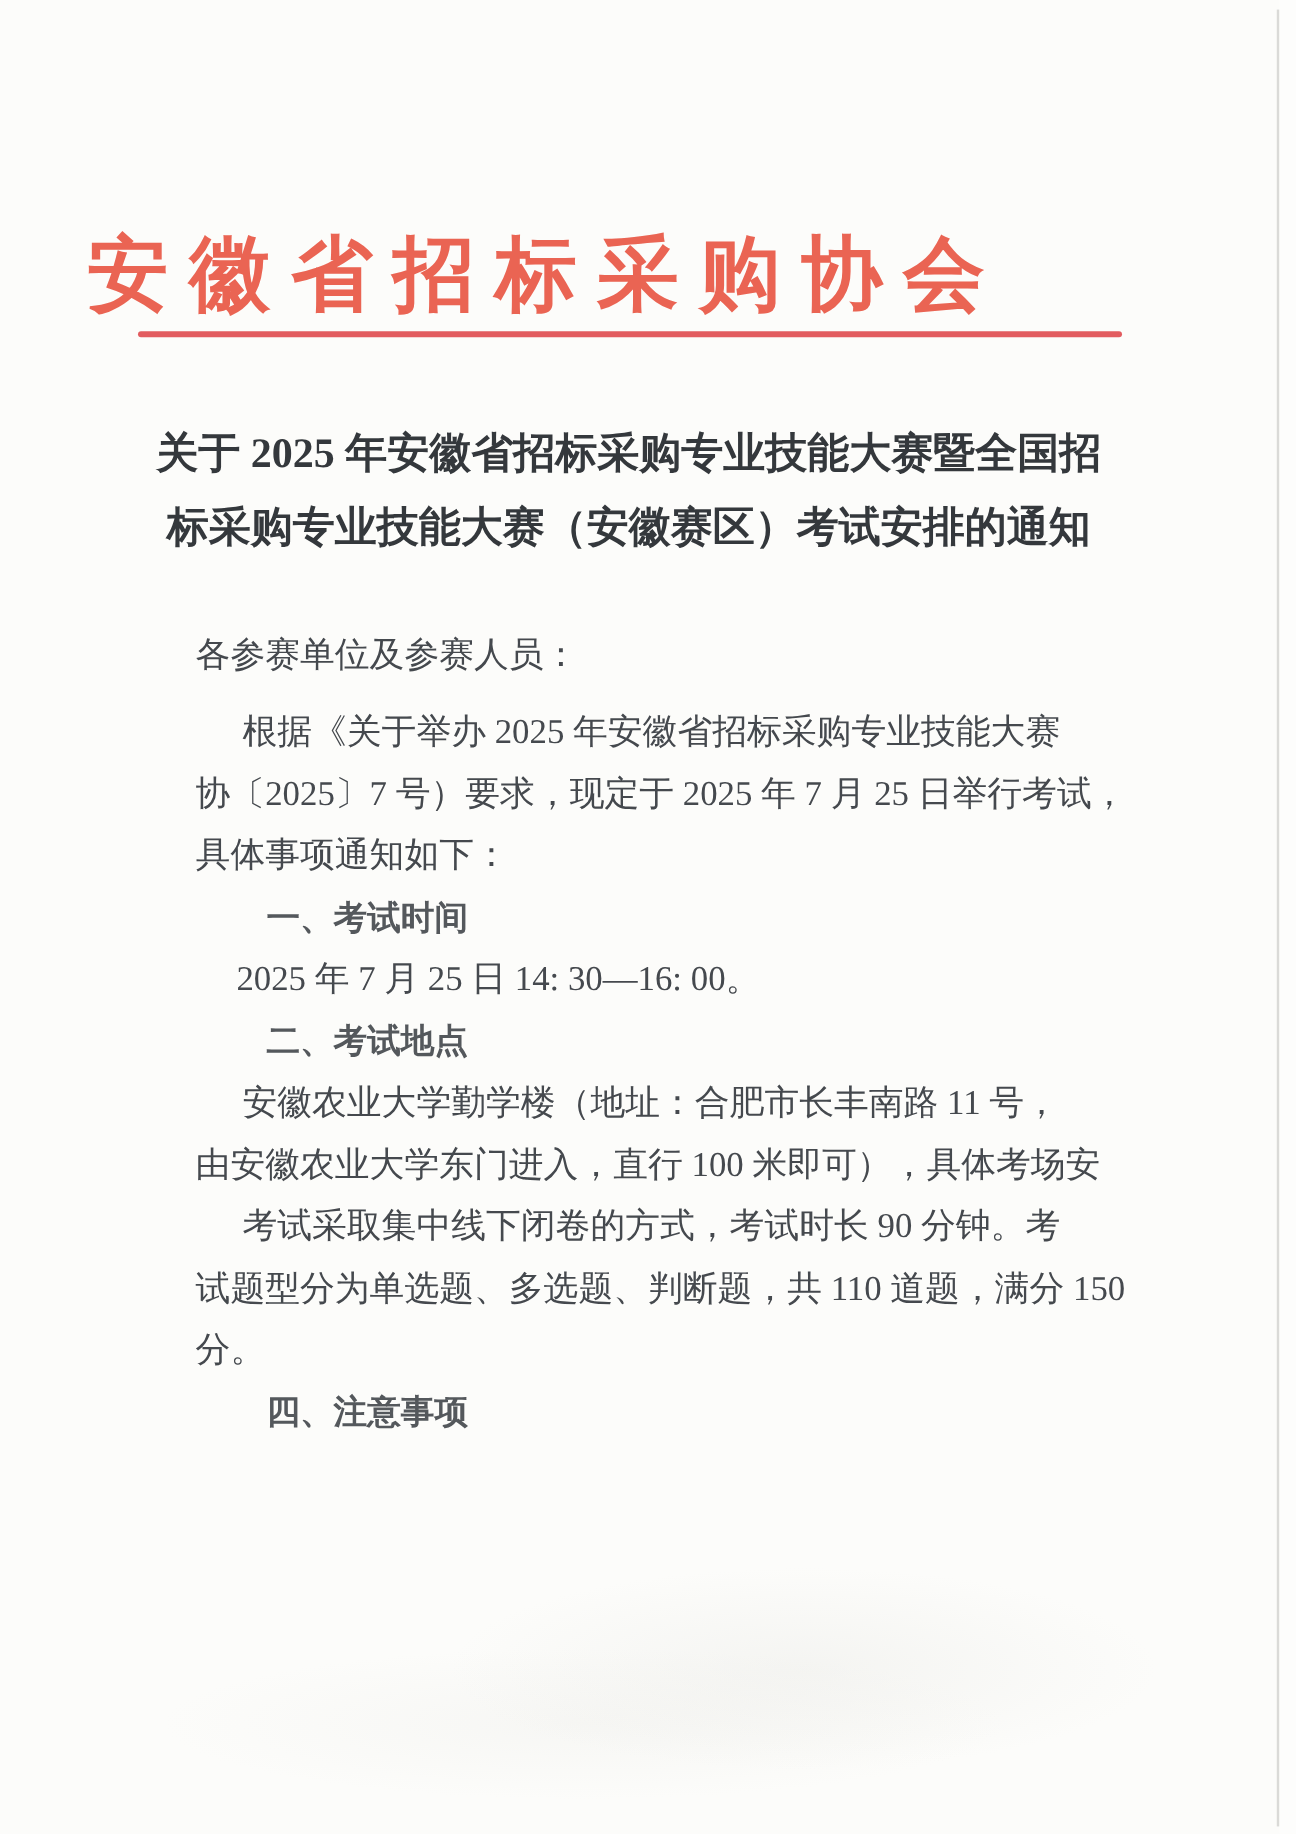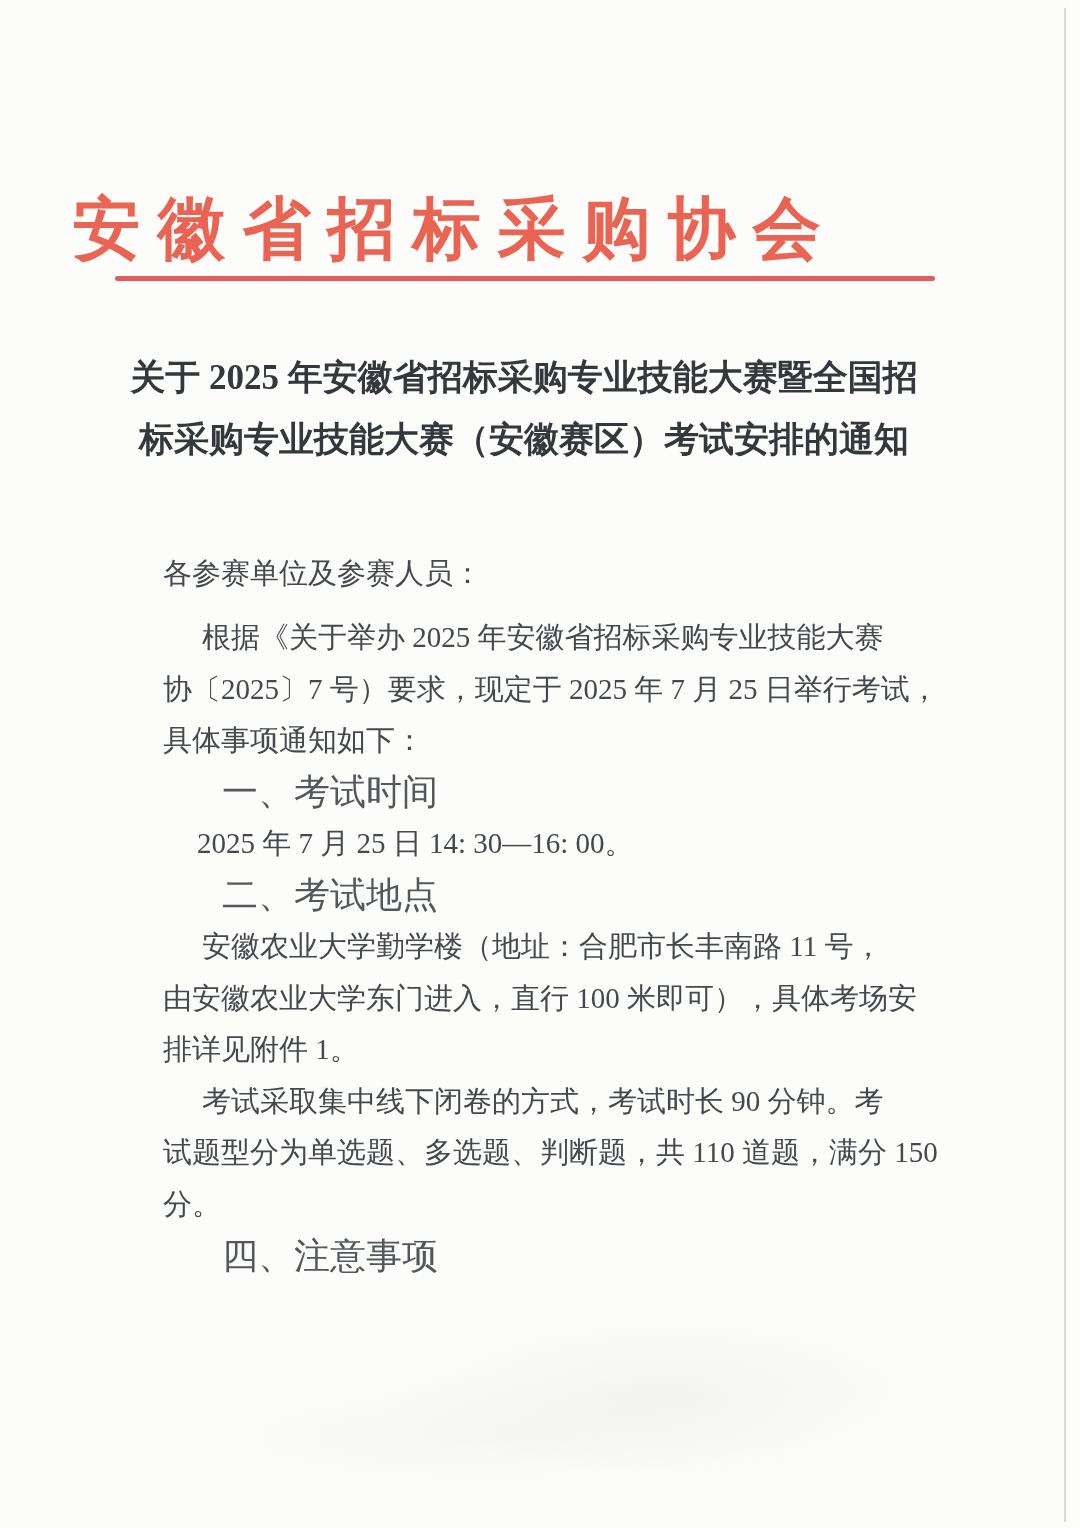--- a/index.html
+++ b/index.html
@@ -70,40 +70,40 @@
     font-weight: 700;
     font-size: 35px;
     line-height: 62px;
     font-family: "Liberation Serif", "DejaVu Serif", serif;
   }
   .doc-title .title-line { white-space: nowrap; }
 
   
   .doc-body {
     position: absolute;
-    top: 548px;
+    top: 520px;
     left: 163px;
     width: 760px;
     color: #45494e;
   }
   .line {
     height: 51.5px;
     display: flex;
     align-items: center;
     white-space: nowrap;
     font-size: 29px;
   }
   .line.body-text {
     font-family: "Liberation Serif", "DejaVu Serif", serif;
     color: #45494e;
   }
   .line.heading {
     font-family: "Liberation Sans", "DejaVu Sans", sans-serif;
-    font-weight: 400;
-    font-size: 36px;
+    font-weight: 700;
+    font-size: 28px;
     color: #54585c;
   }
   .line.gap-before { margin-top: 13px; }
   .ind-none { padding-left: 0; }
   .ind-para { padding-left: 39px; }
   .ind-date { padding-left: 34px; }
   .ind-head { padding-left: 59px; }
 </style>
 </head>
 <body>
@@ -122,21 +122,20 @@
   <div class="doc-body">
       <div class="line body-text ind-none">各参赛单位及参赛人员：</div>
       <div class="line body-text ind-para gap-before">根据《关于举办 2025 年安徽省招标采购专业技能大赛</div>
       <div class="line body-text ind-none">协〔2025〕7 号）要求，现定于 2025 年 7 月 25 日举行考试，</div>
       <div class="line body-text ind-none">具体事项通知如下：</div>
       <div class="line heading ind-head">一、考试时间</div>
       <div class="line body-text ind-date">2025 年 7 月 25 日 14: 30—16: 00。</div>
       <div class="line heading ind-head">二、考试地点</div>
       <div class="line body-text ind-para">安徽农业大学勤学楼（地址：合肥市长丰南路 11 号，</div>
       <div class="line body-text ind-none">由安徽农业大学东门进入，直行 100 米即可），具体考场安</div>
-      <div class="line body-text ind-none">排详见附件 1。</div>
       <div class="line body-text ind-para">考试采取集中线下闭卷的方式，考试时长 90 分钟。考</div>
       <div class="line body-text ind-none">试题型分为单选题、多选题、判断题，共 110 道题，满分 150</div>
       <div class="line body-text ind-none">分。</div>
       <div class="line heading ind-head">四、注意事项</div>
     </div>
 
   <div class="scan-edge-strip"></div>
   <div class="scan-edge-line"></div>
 
 </div>

